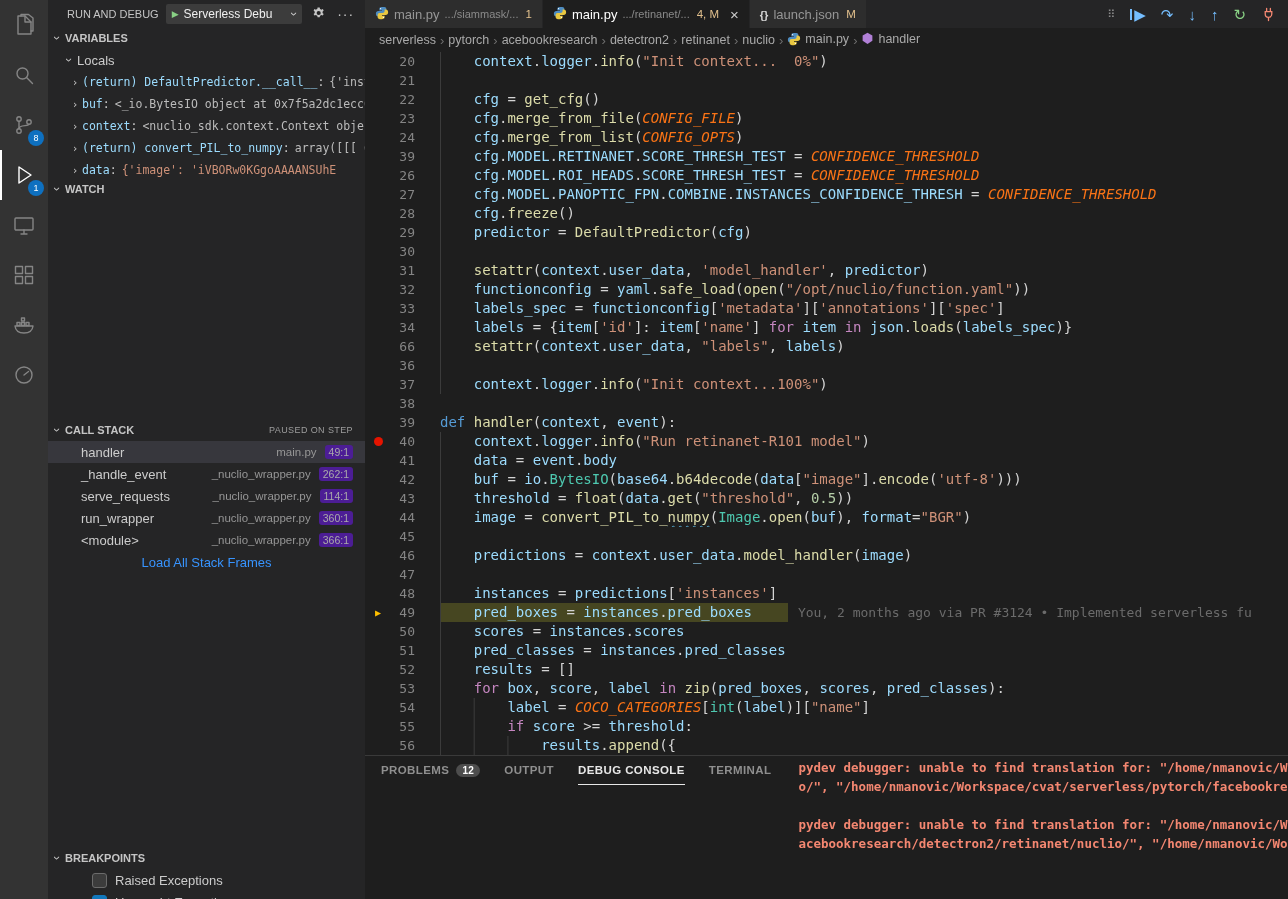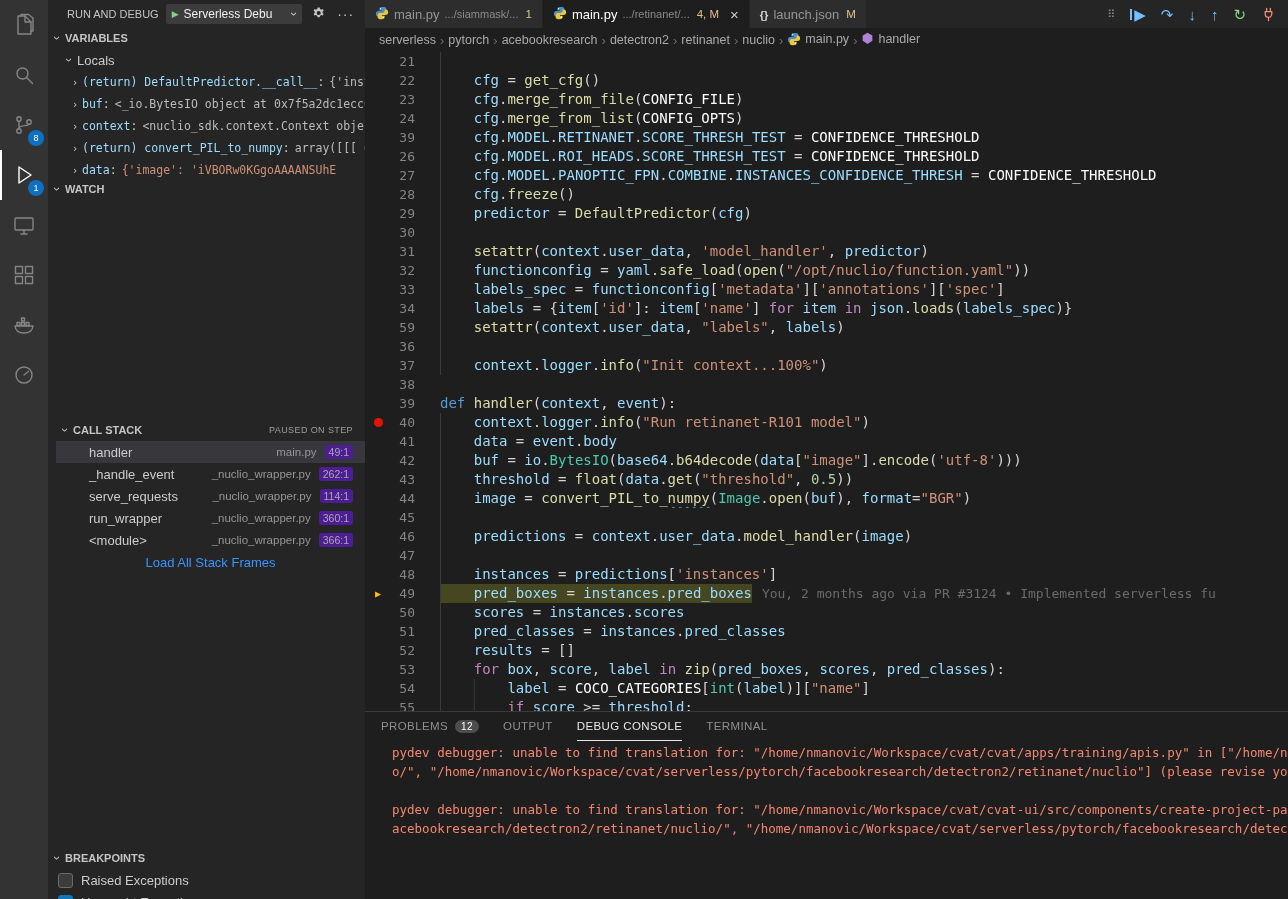--- a/index.html
+++ b/index.html
@@ -39,21 +39,21 @@
   .var-val{color:#bbbbbb;}
   .var-val.strv{color:#ce9178;}
 
   .frame-row{height:22px;display:flex;align-items:center;padding:0 12px 0 33px;cursor:pointer;}
   .frame-row.selected{background:#37373d;}
   .frame-name{color:#cccccc;white-space:nowrap;}
   .frame-file{margin-left:auto;color:#969696;font-size:11.5px;white-space:nowrap;}
   .frame-pos{margin-left:8px;background:#4c1d95;border-radius:3px;padding:1px 4px;font-size:10.5px;color:#aaaaaa;flex:none;}
   .loadmore{height:22px;display:flex;align-items:center;justify-content:center;color:#3794ff;cursor:pointer;}
 
-  .bp-row{height:22px;display:flex;align-items:center;padding-left:10px;gap:8px;color:#cccccc;}
+  .bp-row{height:22px;display:flex;align-items:center;padding-left:22px;gap:8px;color:#cccccc;margin-left:22px;}
   .cb{width:15px;height:15px;border:1px solid #6b6b6b;border-radius:3px;background:#3c3c3c;flex:none;display:flex;align-items:center;justify-content:center;font-size:10px;color:#fff;cursor:pointer;}
   .cb.checked{background:#1177bb;border-color:#1177bb;}
 
   
   .main{flex:1;min-width:0;display:flex;flex-direction:column;background:#1e1e1e;}
   .tabbar{height:28px;flex:none;background:#252526;display:flex;position:relative;}
   .tab{height:28px;display:flex;align-items:center;padding:0 10px;gap:5px;background:#2d2d2d;border-right:1px solid #252526;color:#969696;cursor:pointer;white-space:nowrap;}
   .tab.active{background:#1e1e1e;color:#ffffff;}
   .tab .detail{font-size:11px;color:#8a8a8a;}
   .tab .badge{color:#e2c08d;font-size:11.5px;margin-left:2px;}
@@ -72,39 +72,39 @@
   .crumb{display:flex;gap:4px;cursor:pointer;}
   .crumb-sep{color:#6e6e6e;margin:0 4px;font-size:13px;}
 
   .editor{flex:1;overflow:hidden;font-family:"DejaVu Sans Mono",monospace;font-size:14px;line-height:19px;}
   .code-line{display:flex;height:19px;}
   .glyph{width:26px;flex:none;display:flex;align-items:center;justify-content:center;cursor:pointer;}
   .lnum{width:24px;flex:none;text-align:right;color:#858585;font-size:13px;cursor:pointer;}
   .lgap{width:25px;flex:none;}
   .codetext{white-space:pre;overflow:hidden;flex:1;}
   .codewrap{display:inline-block;white-space:pre;height:19px;vertical-align:top;}
-  .code-line.current .codewrap{background:rgba(255,255,50,.18);}
+  .code-line.current .codewrap{background:rgba(255,255,50,.18);padding-right:36px;}
   .blame{color:#6b6b6b;font-size:13px;margin-left:10px;}
   .ig{display:inline-block;height:19px;vertical-align:top;background-image:linear-gradient(to right,#3b3b3b 1px,transparent 1px);background-size:4ch 100%;}
   .bp-dot{width:9px;height:9px;border-radius:50%;background:#e51400;}
   .frame-arrow{color:#ffc000;font-size:10px;}
 
   .tok-k{color:#569cd6;}
   .tok-c{color:#c586c0;}
   .tok-f{color:#dcdcaa;}
   .tok-fq{color:#dcdcaa;text-decoration:underline wavy #4fa1c7 1px;text-underline-offset:3px;}
   .tok-v{color:#9cdcfe;}
   .tok-s{color:#ce9178;}
-  .tok-C{color:#ffffff;}
+  .tok-C{color:#f97316;font-style:italic;}
   .tok-N{color:#b5cea8;}
   .tok-t{color:#4ec9b0;}
   .tok-d{color:#d4d4d4;}
 
   
-  .panel{height:188px;flex:none;border-top:1px solid #3a3a3a;display:flex;flex-direction:column;background:#1e1e1e;}
+  .panel{height:144px;flex:none;border-top:1px solid #3a3a3a;display:flex;flex-direction:row;background:#1e1e1e;font-weight:bold;}
   .panel-tabs{height:29px;flex:none;display:flex;align-items:stretch;gap:24px;padding-left:16px;}
   .ptab{font-size:11.5px;letter-spacing:.4px;color:#8f8f8f;display:flex;align-items:center;gap:7px;border-bottom:1px solid transparent;cursor:pointer;}
   .ptab.active{color:#e7e7e7;border-bottom-color:#e7e7e7;}
   .pbadge{background:#4d4d4d;color:#ffffff;border-radius:9px;padding:1px 6px;font-size:10px;}
   .console{flex:1;overflow:hidden;padding:2px 0 0 27px;font-family:"DejaVu Sans Mono",monospace;font-size:12.5px;line-height:19px;color:#f48771;}
   .cline{white-space:pre;height:19px;overflow:hidden;}
 </style>
 </head>
 <body>
 
@@ -246,21 +246,21 @@
         </div>
     </div>
 
     <div class="sec" style="top:178px;height:22px;">
       <div class="sec-h">
         <span class="chev exp">›</span>
         <span>WATCH</span>
       </div>
     </div>
 
-    <div class="sec" style="top:419px;height:176px;padding-left:8px;">
+    <div class="sec" style="top:419px;height:176px;">
       <div class="sec-h">
         <span class="chev exp">›</span>
         <span>CALL STACK</span>
         <span class="ps-status">PAUSED ON STEP</span>
       </div>
       <div id="framelist">
           <div class="frame-row selected">
             <span class="frame-name">handler</span>
             <span class="frame-file">main.py</span>
             <span class="frame-pos">49:1</span>
@@ -389,20 +389,26 @@
         <span class="crumb">
           <span><svg width="13" height="13" viewBox="0 0 16 16">
               <path fill="#b180d7" d="M8 1l6 3.2v6.6L8 14.9 2 10.8V4.2z"></path>
             </svg></span>
           <span>handler</span>
         </span>
       </div>
     <div class="editor" id="codelines">
         <div class="code-line">
           <div class="glyph"></div>
+          <div class="lnum">20</div>
+          <div class="lgap"></div>
+          <div class="codetext"><span class="codewrap"><span class="ig" style="width: 4ch;"></span><span class="tok-v">context</span><span class="tok-d">.</span><span class="tok-v">logger</span><span class="tok-d">.</span><span class="tok-f">info</span><span class="tok-d">(</span><span class="tok-s">"Init context...  0%"</span><span class="tok-d">)</span></span></div>
+        </div>
+        <div class="code-line">
+          <div class="glyph"></div>
           <div class="lnum">21</div>
           <div class="lgap"></div>
           <div class="codetext"><span class="codewrap"><span class="ig" style="width: 4ch;"></span></span></div>
         </div>
         <div class="code-line">
           <div class="glyph"></div>
           <div class="lnum">22</div>
           <div class="lgap"></div>
           <div class="codetext"><span class="codewrap"><span class="ig" style="width: 4ch;"></span><span class="tok-v">cfg</span><span class="tok-d"> = </span><span class="tok-f">get_cfg</span><span class="tok-d">()</span></span></div>
         </div>
@@ -473,21 +479,21 @@
           <div class="codetext"><span class="codewrap"><span class="ig" style="width: 4ch;"></span><span class="tok-v">labels_spec</span><span class="tok-d"> = </span><span class="tok-v">functionconfig</span><span class="tok-d">[</span><span class="tok-s">'metadata'</span><span class="tok-d">][</span><span class="tok-s">'annotations'</span><span class="tok-d">][</span><span class="tok-s">'spec'</span><span class="tok-d">]</span></span></div>
         </div>
         <div class="code-line">
           <div class="glyph"></div>
           <div class="lnum">34</div>
           <div class="lgap"></div>
           <div class="codetext"><span class="codewrap"><span class="ig" style="width: 4ch;"></span><span class="tok-v">labels</span><span class="tok-d"> = {</span><span class="tok-v">item</span><span class="tok-d">[</span><span class="tok-s">'id'</span><span class="tok-d">]: </span><span class="tok-v">item</span><span class="tok-d">[</span><span class="tok-s">'name'</span><span class="tok-d">] </span><span class="tok-c">for</span><span class="tok-d"> </span><span class="tok-v">item</span><span class="tok-d"> </span><span class="tok-c">in</span><span class="tok-d"> </span><span class="tok-v">json</span><span class="tok-d">.</span><span class="tok-f">loads</span><span class="tok-d">(</span><span class="tok-v">labels_spec</span><span class="tok-d">)}</span></span></div>
         </div>
         <div class="code-line">
           <div class="glyph"></div>
-          <div class="lnum">59</div>
+          <div class="lnum">66</div>
           <div class="lgap"></div>
           <div class="codetext"><span class="codewrap"><span class="ig" style="width: 4ch;"></span><span class="tok-f">setattr</span><span class="tok-d">(</span><span class="tok-v">context</span><span class="tok-d">.</span><span class="tok-v">user_data</span><span class="tok-d">, </span><span class="tok-s">"labels"</span><span class="tok-d">, </span><span class="tok-v">labels</span><span class="tok-d">)</span></span></div>
         </div>
         <div class="code-line">
           <div class="glyph"></div>
           <div class="lnum">36</div>
           <div class="lgap"></div>
           <div class="codetext"><span class="codewrap"><span class="ig" style="width: 4ch;"></span></span></div>
         </div>
         <div class="code-line">

